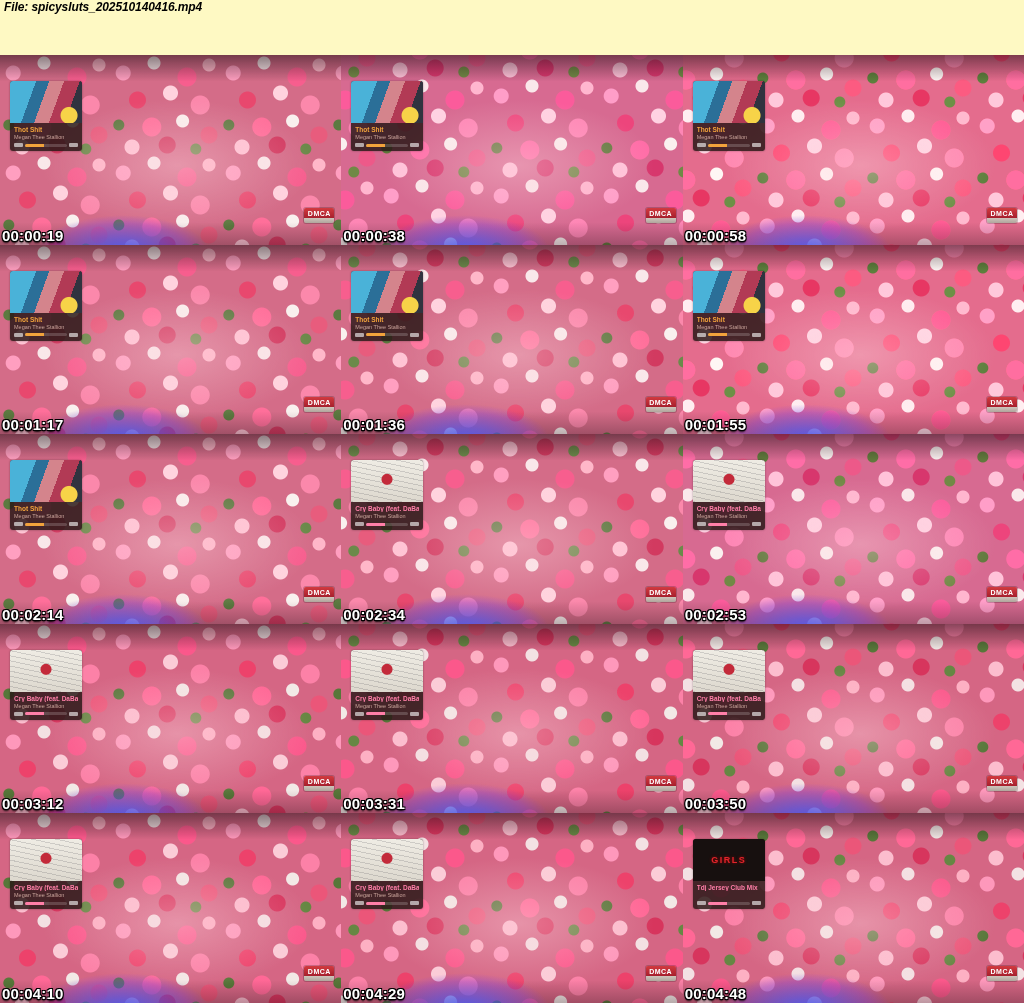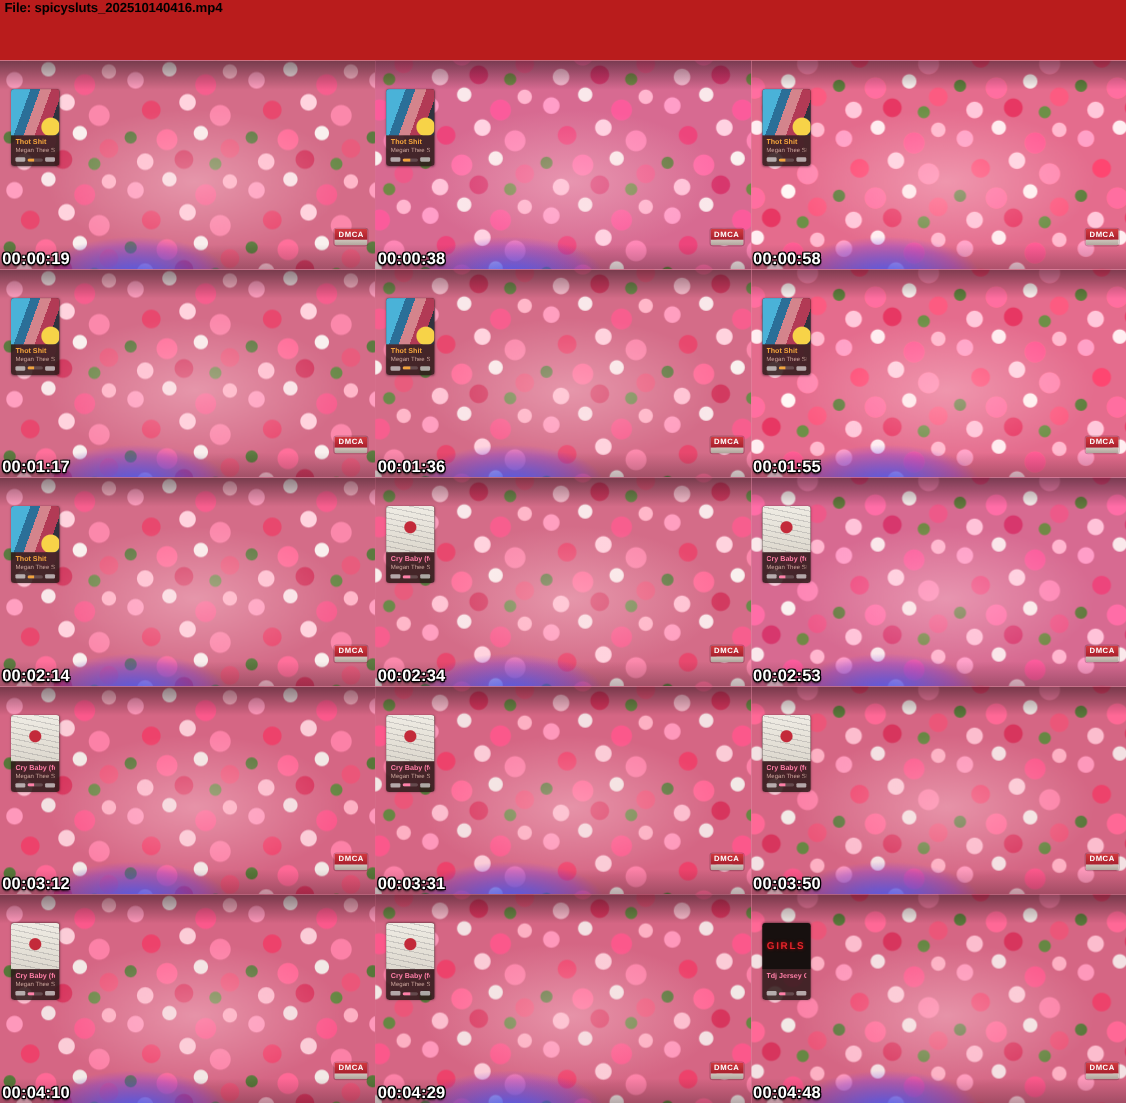--- a/index.html
+++ b/index.html
@@ -1,19 +1,19 @@
 <!DOCTYPE html>
 <html><head>
 <meta charset="utf-8">
 <style>
   html,body{margin:0;padding:0;background:#fff;}
   body{width:1024px;height:1003px;overflow:hidden;font-family:"Liberation Sans",sans-serif;}
 
   
-  .header{height:55px;background:#b91c1c;padding:1px 0 0 4px;box-sizing:border-box;}
+  .header{height:55px;background:#fef9c3;padding:1px 0 0 4px;box-sizing:border-box;font-style:italic;}
   .header .line{font-size:12px;font-weight:bold;color:#000;line-height:13.4px;white-space:nowrap;letter-spacing:-0.1px;}
 
   
   .grid{width:1024px;height:948px;display:grid;grid-template-columns:repeat(3,1fr);grid-template-rows:repeat(5,1fr);border-radius:14px;}
   .thumb{position:relative;overflow:hidden;background:#d9738f;}
 
   
   .bg{position:absolute;inset:0;
     background-color:#d46c88;
     background-image:
@@ -39,21 +39,21 @@
   .thumb:nth-child(n+10) .bg{filter:brightness(0.97) saturate(1.1);}
 
   
   .fx{position:absolute;inset:0;background:
       radial-gradient(ellipse 32% 24% at 36% 103%, rgba(70,95,255,0.85), rgba(125,70,230,0.35) 60%, rgba(0,0,0,0) 78%),
       radial-gradient(ellipse 55% 48% at 52% 58%, rgba(255,208,218,0.42), rgba(0,0,0,0) 72%),
       linear-gradient(180deg, rgba(25,10,16,0.5), rgba(25,10,16,0) 14%),
       linear-gradient(0deg, rgba(30,10,18,0.28), rgba(30,10,18,0) 12%);}
 
   
-  .overlay{position:absolute;top:26px;left:10px;width:44px;border-radius:3px;overflow:hidden;
+  .overlay{position:absolute;top:26px;left:10px;width:72px;border-radius:3px;overflow:hidden;
            background:rgba(42,25,23,0.85);box-shadow:0 0 2px rgba(0,0,0,0.4);}
   .art{width:100%;height:42px;display:flex;align-items:center;justify-content:center;}
   .art.collage{background:
       radial-gradient(circle at 82% 82%, #f7d348 0 8px, rgba(0,0,0,0) 9px),
       linear-gradient(110deg, #4ab2d8 0 30%, #2b6f98 30% 45%, #d4848c 45% 62%, #b23a55 62% 80%, #30333f 80%);}
   .art.white_cover{background:
       radial-gradient(circle at 50% 46%, #c32a3a 0 5px, rgba(0,0,0,0) 6px),
       repeating-linear-gradient(12deg, rgba(60,60,70,0.18) 0 1px, rgba(0,0,0,0) 1px 5px),
       linear-gradient(180deg,#efece4,#ddd8ce);}
   .art.girls_cover{background:#17100f;}

